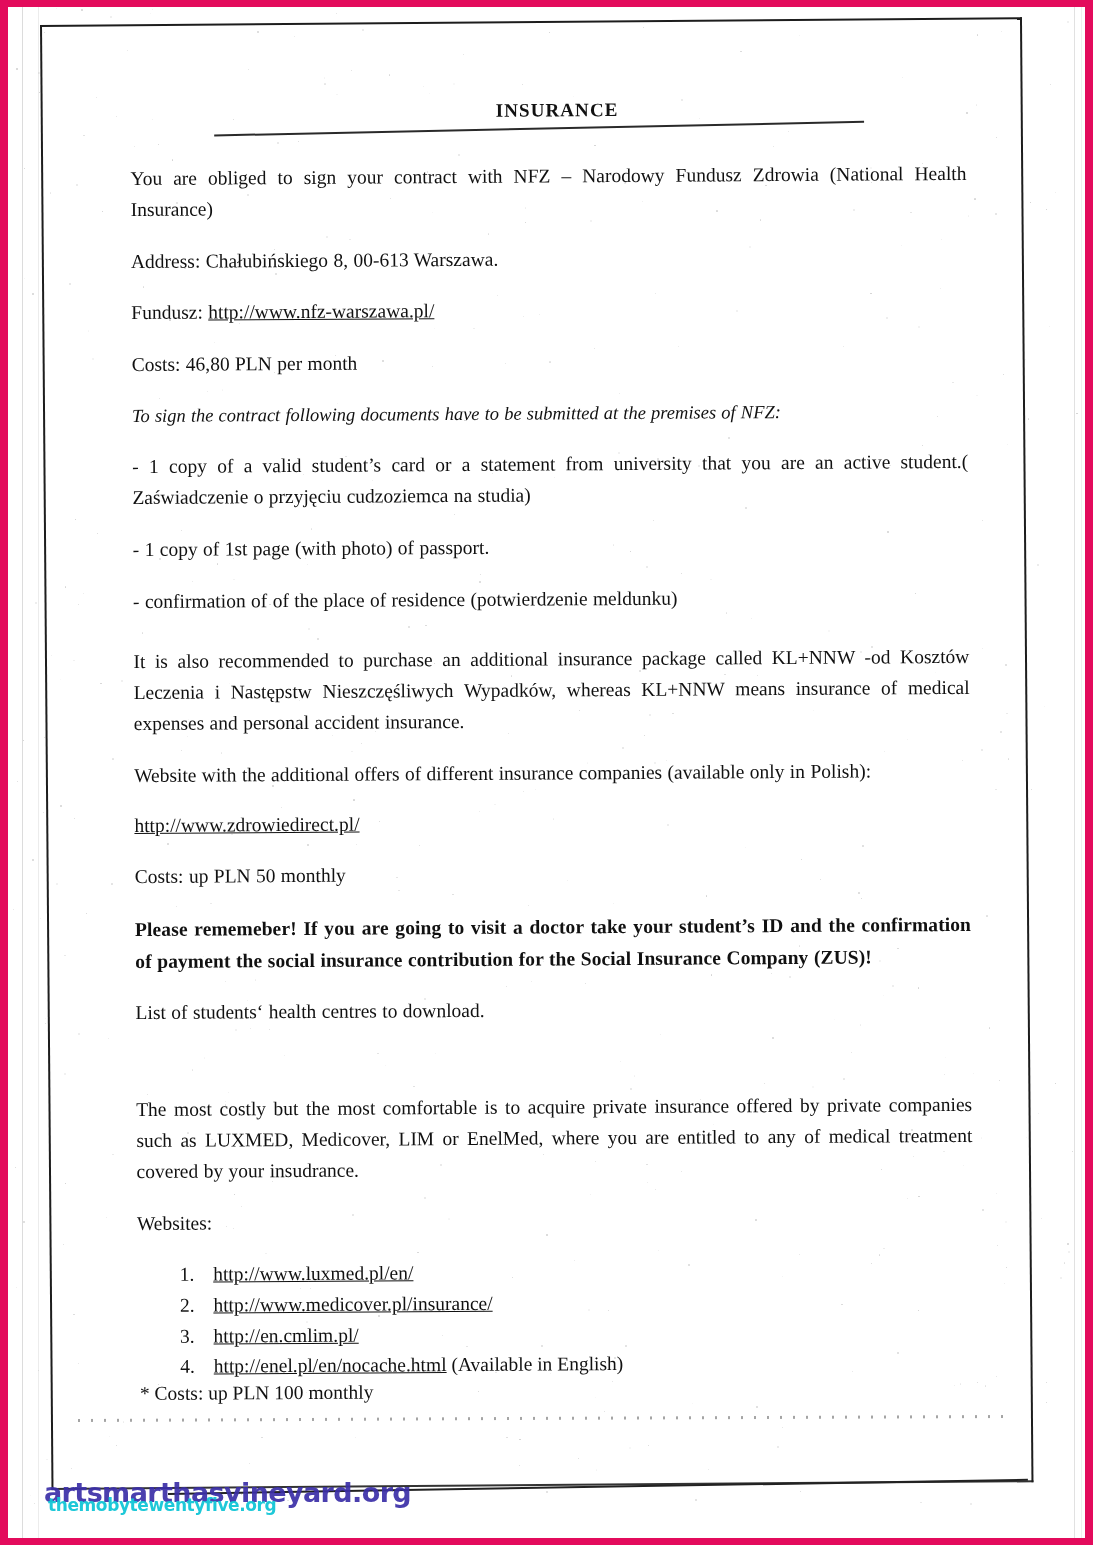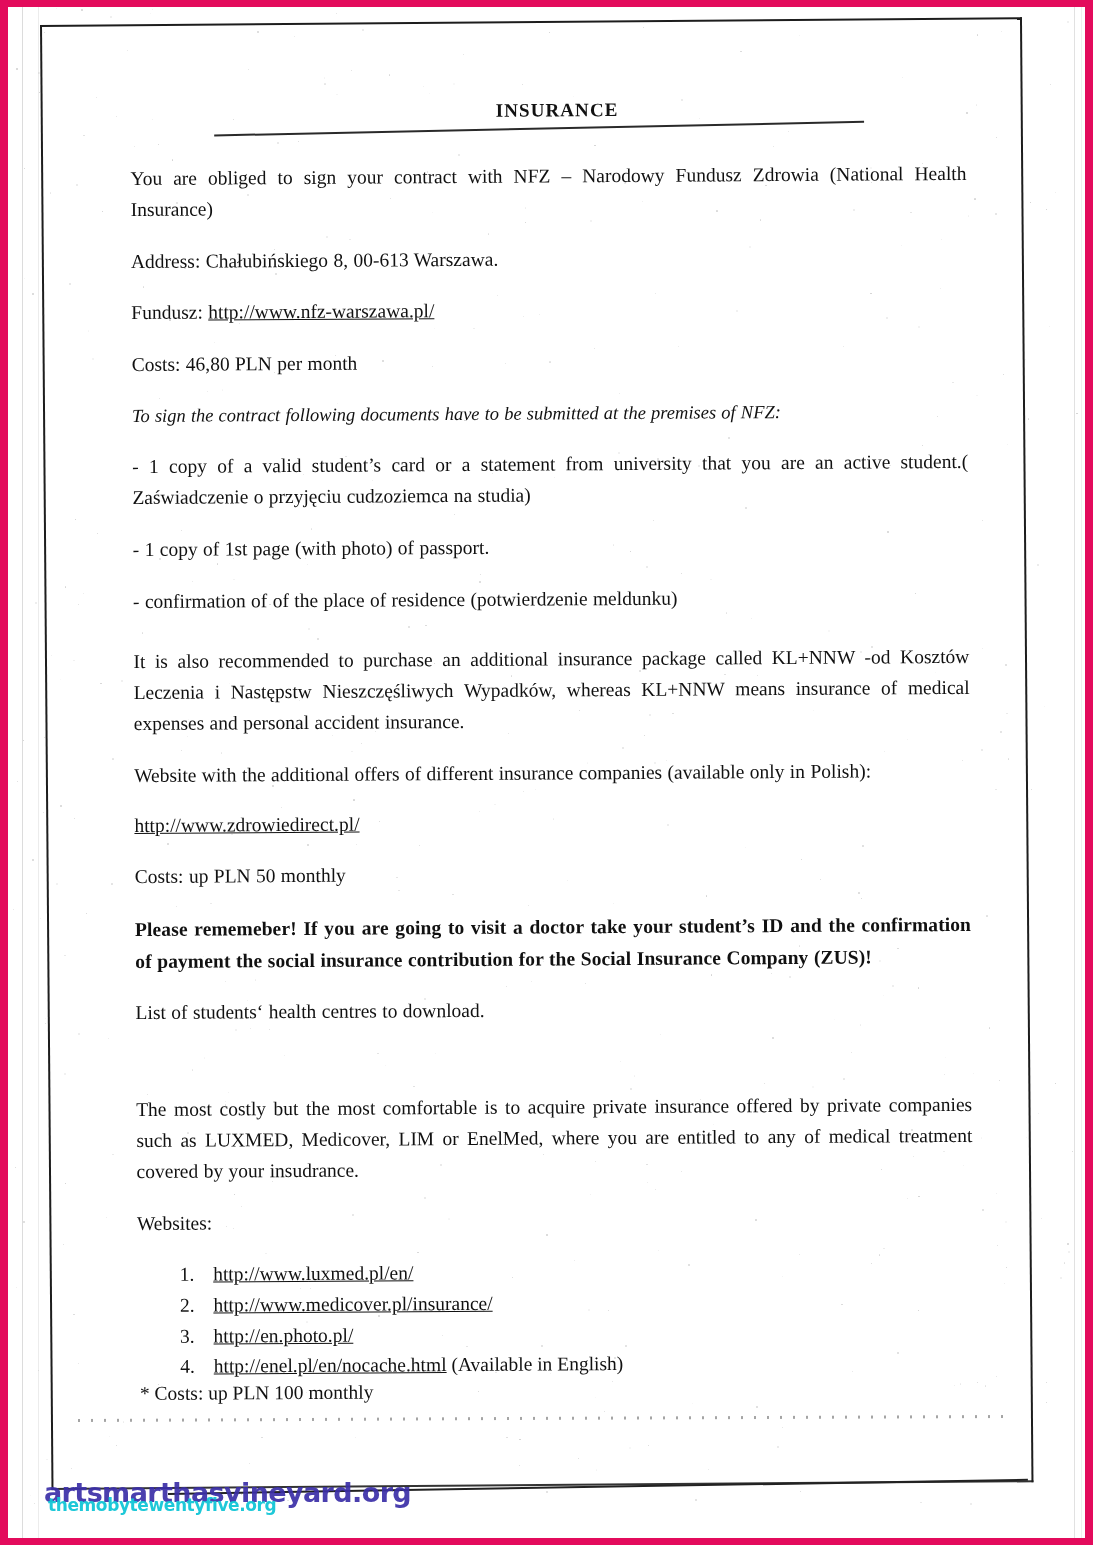--- a/index.html
+++ b/index.html
@@ -312,21 +312,21 @@
       <p class="para nojust">Websites:</p>
 
       <ol class="weblist">
         <li>
           <span class="u-link">http://www.luxmed.pl/en/</span>
         </li>
         <li>
           <span class="u-link">http://www.medicover.pl/insurance/</span>
         </li>
         <li>
-          <span class="u-link">http://en.photo.pl/</span>
+          <span class="u-link">http://en.cmlim.pl/</span>
         </li>
         <li>
           <span class="u-link">http://enel.pl/en/nocache.html</span>
           <span class="note-paren">(Available in English)</span>
         </li>
       </ol>
 
       <p class="footnote">* Costs: up PLN 100 monthly</p>
 
     </div>

